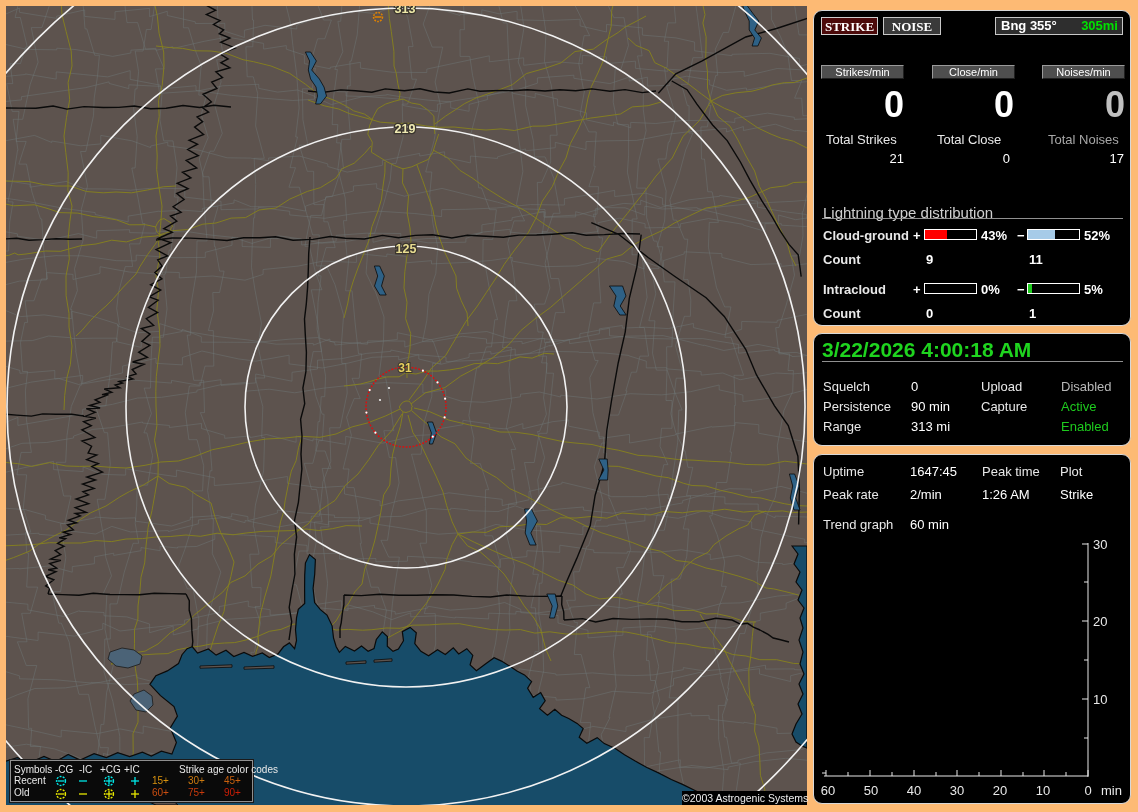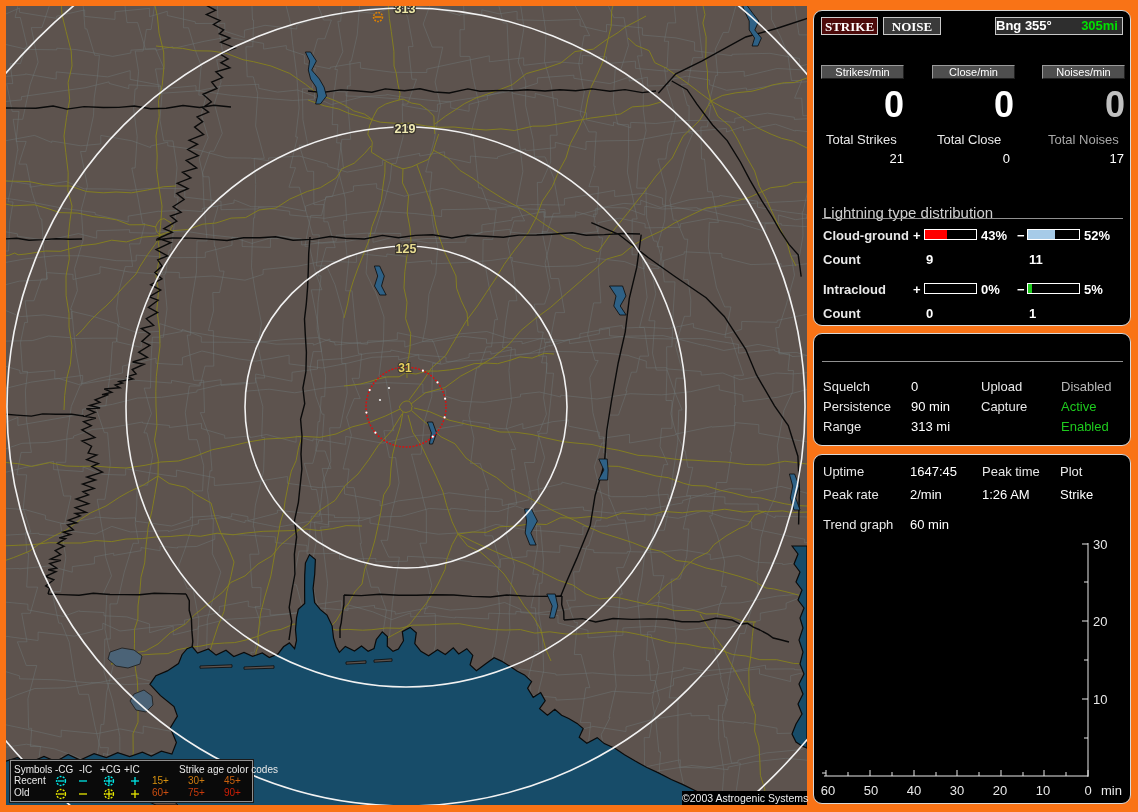--- a/index.html
+++ b/index.html
@@ -1,16 +1,16 @@
 <!DOCTYPE html>
 <html><head><meta charset="utf-8"><style>
 * { margin:0; padding:0; box-sizing:border-box; }
 html,body { width:1138px; height:812px; background:#000; overflow:hidden;
   font-family:"Liberation Sans", sans-serif; }
-#stage { position:relative; width:1138px; height:812px; background:#f97316; }
+#stage { position:relative; width:1138px; height:812px; background:#fdba74; }
 .abs { position:absolute; }
 #map { left:6px; top:6px; width:801px; height:799px; }
 #legend { left:10px; top:760px; width:243px; height:42px; background:#0a0a0a;
   border:1px solid #8f8f8f; outline:1px solid #1a1a1a; font-size:10px; color:#e8e8e8; }
 #legend div { position:absolute; white-space:nowrap; }
 #copy { left:682px; top:791px; width:125px; height:14px; background:#000; color:#efefef;
   font-size:10.5px; text-align:center; line-height:14px; white-space:nowrap; }
 .box { position:absolute; left:813px; width:318px; border:1px solid #d8d8d8;
   border-radius:9px; background:#000; }
 .btn { position:absolute; background:#4e4e4e; border-top:1px solid #9a9a9a; border-left:1px solid #9a9a9a;
@@ -104,21 +104,21 @@
  <div style="left:177px;top:26px;color:#c83a0c;">75+</div>
  <div style="left:213px;top:26px;color:#cc1e06;">90+</div>
 </div>
 <div class="abs" id="copy">©2003 Astrogenic Systems</div>
 
 <div class="box" style="top:10px;height:316px;">
  <div class="serifbtn" style="left:7px;top:6px;width:57px;height:18px;background:#4c0a0a;line-height:17px;border-color:#cfcfcf;">STRIKE</div>
  <div class="serifbtn" style="left:69px;top:6px;width:58px;height:18px;background:#3a3a3a;line-height:17px;">NOISE</div>
  <div class="abs" style="left:181px;top:6px;width:128px;height:18px;background:#2e2e2e;border:1px solid #c8c8c8;
    font-size:13px;font-weight:bold;line-height:16px;">
-   <span style="color:#fff;">Bng 355°</span><span style="color:#00e000;float:right;margin-right:4px;">305mi</span></div>
+   <span style="color:#fff;margin-left:5px;">Bng 355°</span><span style="color:#00e000;float:right;margin-right:4px;">305mi</span></div>
  <div class="btn" style="left:7px;top:54px;width:83px;height:14px;line-height:13px;">Strikes/min</div>
  <div class="btn" style="left:118px;top:54px;width:83px;height:14px;line-height:13px;">Close/min</div>
  <div class="btn" style="left:228px;top:54px;width:83px;height:14px;line-height:13px;">Noises/min</div>
  <div class="bigzero" style="left:30px;top:73px;">0</div>
  <div class="bigzero" style="left:140px;top:73px;">0</div>
  <div class="bigzero" style="left:251px;top:73px;color:#c0c0c0;">0</div>
  <div class="lbl" style="left:12px;top:121px;">Total Strikes</div>
  <div class="lbl" style="left:123px;top:121px;">Total Close</div>
  <div class="lbl" style="left:234px;top:121px;color:#a8a8a8;">Total Noises</div>
  <div class="val" style="left:60px;top:140px;width:30px;text-align:right;">21</div>
@@ -149,20 +149,21 @@
  <div class="bar" style="left:213px;top:272px;">
         <i style="width:8%;background:#1ecb1e;"></i>
       </div>
  <div class="val bold" style="left:270px;top:271px;">5%</div>
  <div class="lbl bold" style="left:9px;top:295px;">Count</div>
  <div class="val bold" style="left:112px;top:295px;">0</div>
  <div class="val bold" style="left:215px;top:295px;">1</div>
 </div>
 
 <div class="box" style="top:333px;height:113px;">
+ <div class="abs" style="left:8px;top:4px;color:#1fd41f;font-size:21px;font-weight:bold;white-space:nowrap;">3/22/2026 4:00:18 AM</div>
  <div class="abs" style="left:8px;top:27px;width:301px;height:1px;background:#909090;"></div>
  <div class="lbl" style="left:9px;top:45px;">Squelch</div>
       <div class="val" style="left:97px;top:45px;">0</div>
  <div class="lbl" style="left:167px;top:45px;">Upload</div>
       <div class="val" style="left:247px;top:45px;color:#b8b8b8;">Disabled</div>
  <div class="lbl" style="left:9px;top:65px;">Persistence</div>
       <div class="val" style="left:97px;top:65px;">90 min</div>
  <div class="lbl" style="left:167px;top:65px;">Capture</div>
       <div class="val" style="left:247px;top:65px;color:#1ecb1e;">Active</div>
  <div class="lbl" style="left:9px;top:85px;">Range</div>

